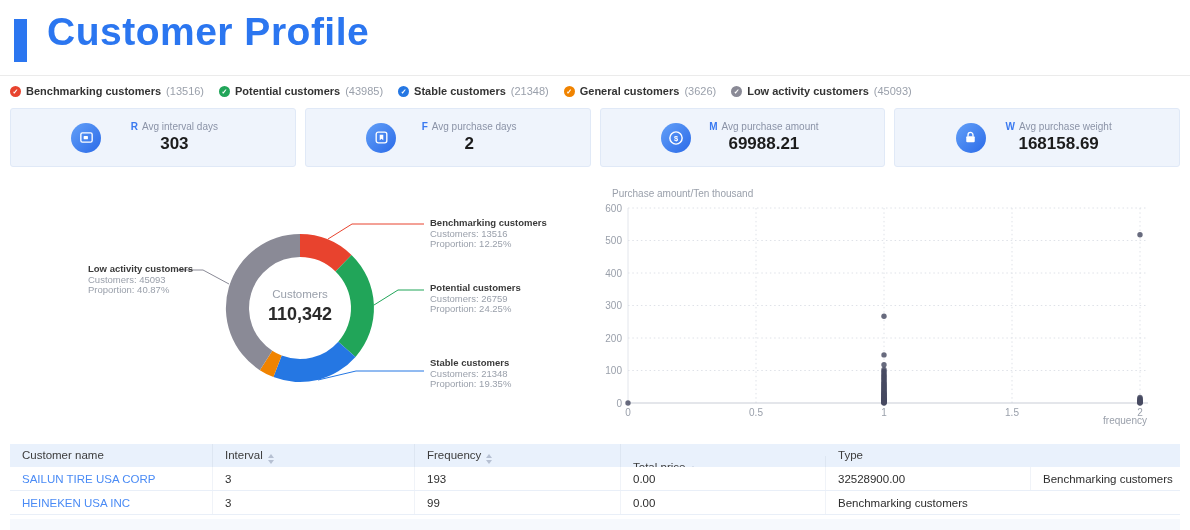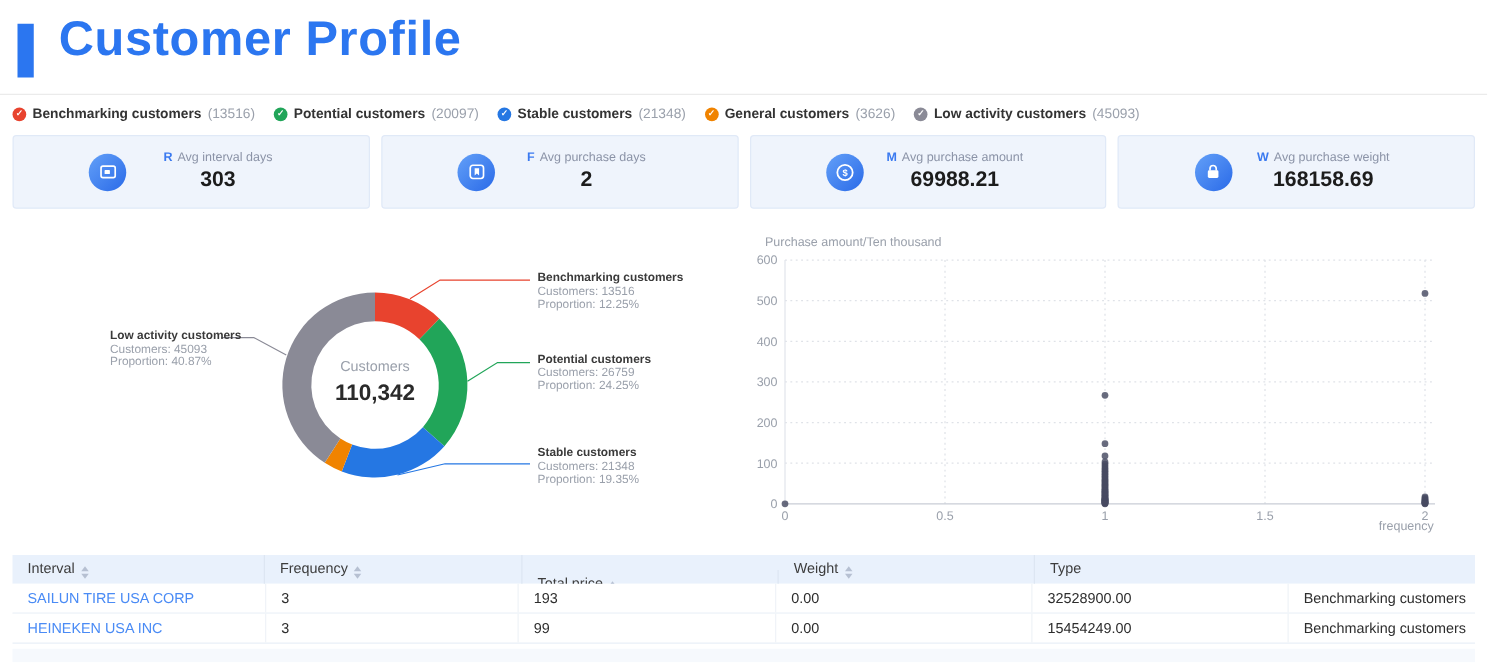--- a/index.html
+++ b/index.html
@@ -66,21 +66,21 @@
 
   <div class="legend-row" id="legend-row">
       <div class="legend-item">
         <span class="legend-check" style="background: rgb(232, 67, 46);">✓</span>
         <span class="legend-label">Benchmarking customers</span>
         <span class="legend-count">(13516)</span>
       </div>
       <div class="legend-item">
         <span class="legend-check" style="background: rgb(33, 165, 89);">✓</span>
         <span class="legend-label">Potential customers</span>
-        <span class="legend-count">(20097)</span>
+        <span class="legend-count">(43985)</span>
       </div>
       <div class="legend-item">
         <span class="legend-check" style="background: rgb(37, 119, 227);">✓</span>
         <span class="legend-label">Stable customers</span>
         <span class="legend-count">(21348)</span>
       </div>
       <div class="legend-item">
         <span class="legend-check" style="background: rgb(240, 131, 0);">✓</span>
         <span class="legend-label">General customers</span>
         <span class="legend-count">(3626)</span>
@@ -263,49 +263,45 @@
       <circle cx="540.0" cy="216.4" r="2.7" fill="#474b61" fill-opacity="0.82"></circle>
       <circle cx="540.0" cy="216.7" r="2.7" fill="#474b61" fill-opacity="0.82"></circle>
       <circle cx="540.0" cy="217.0" r="2.7" fill="#474b61" fill-opacity="0.82"></circle>
       <circle cx="540.0" cy="217.3" r="2.7" fill="#474b61" fill-opacity="0.82"></circle>
       <circle cx="540.0" cy="217.7" r="2.7" fill="#474b61" fill-opacity="0.82"></circle>
       <circle cx="540.0" cy="218.0" r="2.7" fill="#474b61" fill-opacity="0.82"></circle>
     </svg>
 
   <div class="data-table" id="data-table">
       <div class="t-row t-head">
+        <div class="t-cell al-l" style="width: 203px;"><span>Customer name</span></div>
         <div class="t-cell al-r" style="width: 202px;"><span>Interval</span><span class="sort-icon">
             <span class="up"></span>
             <span class="down"></span>
           </span></div>
         <div class="t-cell al-r" style="width: 206px;"><span>Frequency</span><span class="sort-icon">
             <span class="up"></span>
             <span class="down"></span>
           </span></div>
         <div class="t-cell al-r" style="width: 205px; margin-top: 12px;"><span>Total price</span><span class="sort-icon">
             <span class="up"></span>
             <span class="down"></span>
           </span></div>
-        <div class="t-cell al-r" style="width: 205px;"><span>Weight</span><span class="sort-icon">
-            <span class="up"></span>
-            <span class="down"></span>
-          </span></div>
         <div class="t-cell al-l" style="width: 149px;"><span>Type</span></div>
       </div>
       <div class="t-row t-body">
         <div class="t-cell al-l" style="width: 203px;"><a class="cust-link">SAILUN TIRE USA CORP</a></div>
         <div class="t-cell al-r" style="width: 202px;">3</div>
         <div class="t-cell al-r" style="width: 206px;">193</div>
         <div class="t-cell al-r" style="width: 205px;">0.00</div>
         <div class="t-cell al-r" style="width: 205px;">32528900.00</div>
         <div class="t-cell al-l" style="width: 149px;">Benchmarking customers</div>
       </div>
       <div class="t-row t-body">
         <div class="t-cell al-l" style="width: 203px;"><a class="cust-link">HEINEKEN USA INC</a></div>
         <div class="t-cell al-r" style="width: 202px;">3</div>
         <div class="t-cell al-r" style="width: 206px;">99</div>
         <div class="t-cell al-r" style="width: 205px;">0.00</div>
-        <div class="t-cell al-r" style="width: 205px;">15454249.00</div>
         <div class="t-cell al-l" style="width: 149px;">Benchmarking customers</div>
       </div>
     </div>
   <div class="t-strip"></div>
 </div>
 
 </body></html>

